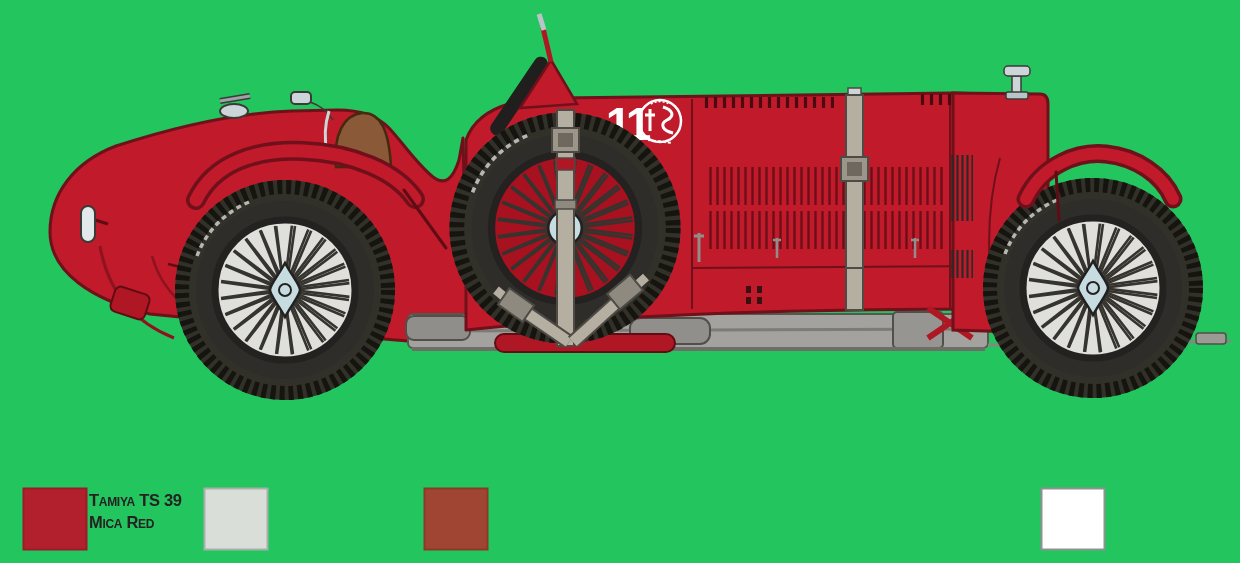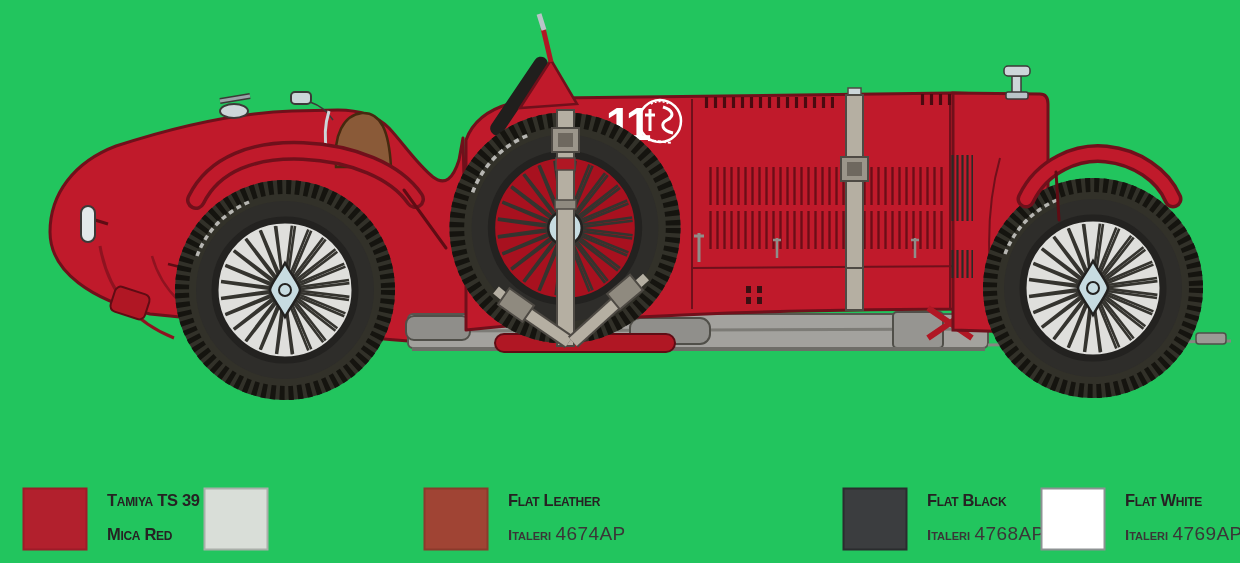--- a/index.html
+++ b/index.html
@@ -1,25 +1,25 @@
 <!DOCTYPE html>
 <html><head>
 <meta charset="utf-8">
 <style>
   html,body{margin:0;padding:0;background:#ffffff;}
   .page{position:relative;width:1240px;height:563px;background:#22c55e;overflow:hidden;
         font-family:"Liberation Sans",sans-serif;}
   .car-area{position:absolute;left:0;top:0;width:1240px;height:460px;}
   .legend{position:absolute;left:0;top:0;width:1240px;height:563px;}
-  .legend-item{position:absolute;top:487px;display:flex;gap:19px;align-items:flex-start;}
+  .legend-item{position:absolute;top:487px;display:flex;gap:1px;align-items:flex-start;}
   .swatch{flex:0 0 auto;display:block;}
   .labels{padding-top:3px;}
   .title{font-size:16.5px;font-weight:bold;font-variant:small-caps;letter-spacing:-0.3px;
          color:#262223;line-height:20px;white-space:nowrap;}
-  .line2{margin-top:13px;white-space:nowrap;line-height:22px;}
+  .line2{margin-top:1px;white-space:nowrap;line-height:22px;}
   .subtitle{font-size:16.5px;font-weight:bold;font-variant:small-caps;letter-spacing:-0.3px;color:#262223;}
   .brand{font-size:15px;font-weight:600;font-variant:small-caps;color:#3a3637;}
   .code{font-size:19px;font-weight:400;letter-spacing:0.4px;color:#3a3637;}
 </style>
 </head>
 <body>
 
 <div class="page">
 
   <div class="car-area">
@@ -242,53 +242,24 @@
     <div class="legend-item" style="left:203px">
       <svg class="swatch" width="66" height="64">
         <rect x="1.5" y="1.5" width="63" height="61" stroke-width="2" fill="#d9ded8" stroke="#a9afa9"></rect>
       </svg>
     </div>
 
     <div class="legend-item" style="left:423px">
       <svg class="swatch" width="66" height="64">
         <rect x="1.5" y="1.5" width="63" height="61" stroke-width="2" fill="#a04434" stroke="#8a3a2b"></rect>
       </svg>
-      <div class="labels">
-        <div class="title">Flat Leather</div>
-        <div class="line2">
-          <span class="subtitle"></span>
-          <span class="brand">Italeri</span>
-          <span class="code">4674AP</span>
-        </div>
-      </div>
-    </div>
-
-
-    <div class="legend-item" style="left:842px">
-      <svg class="swatch" width="66" height="64">
-        <rect x="1.5" y="1.5" width="63" height="61" stroke-width="2" fill="#3b3d3f" stroke="#2a2c2e"></rect>
-      </svg>
-      <div class="labels">
-        <div class="title">Flat Black</div>
-        <div class="line2">
-          <span class="subtitle"></span>
-          <span class="brand">Italeri</span>
-          <span class="code">4768AP</span>
-        </div>
-      </div>
-    </div>
+    </div>
+
+
 
     <div class="legend-item" style="left:1040px">
       <svg class="swatch" width="66" height="64">
         <rect x="1.5" y="1.5" width="63" height="61" stroke-width="2" fill="#ffffff" stroke="#8d9293"></rect>
       </svg>
-      <div class="labels">
-        <div class="title">Flat White</div>
-        <div class="line2">
-          <span class="subtitle"></span>
-          <span class="brand">Italeri</span>
-          <span class="code">4769AP</span>
-        </div>
-      </div>
     </div>
 
   </div>
 </div>
 
 </body></html>

